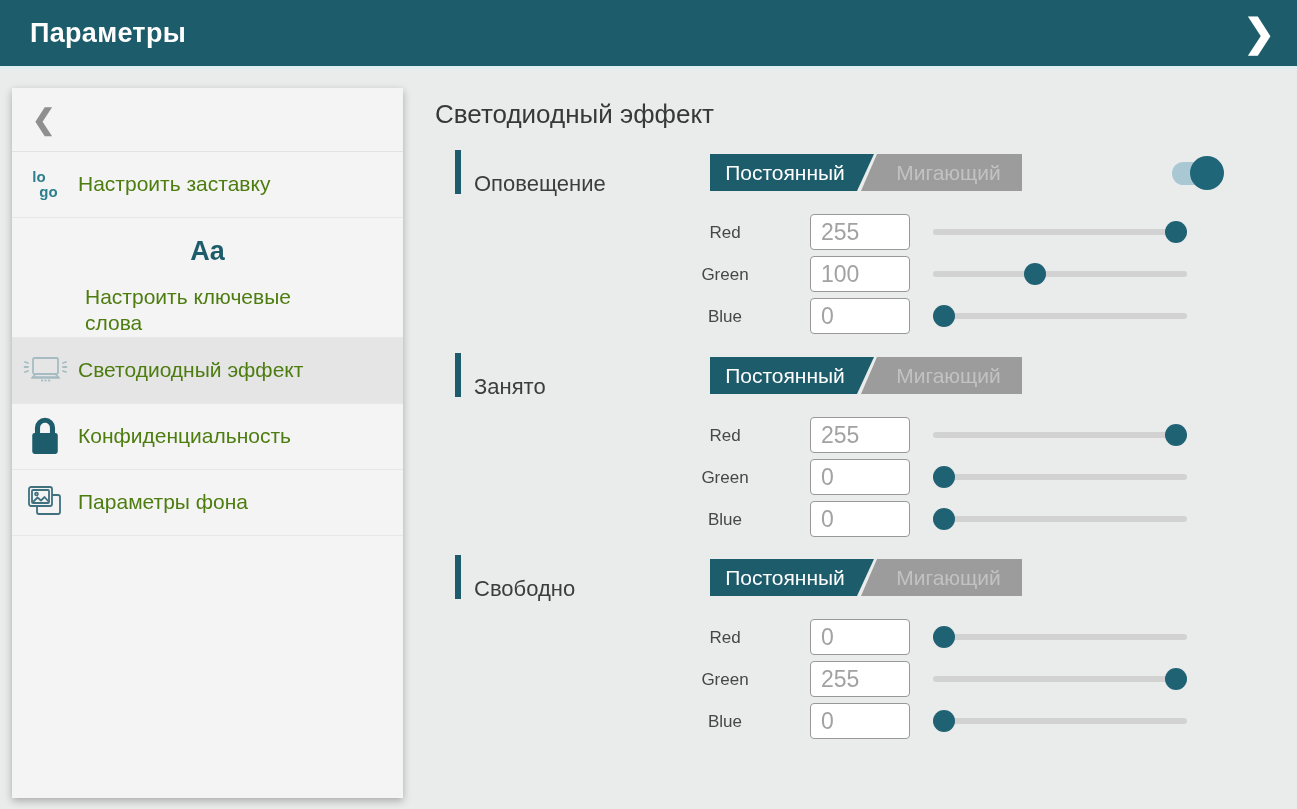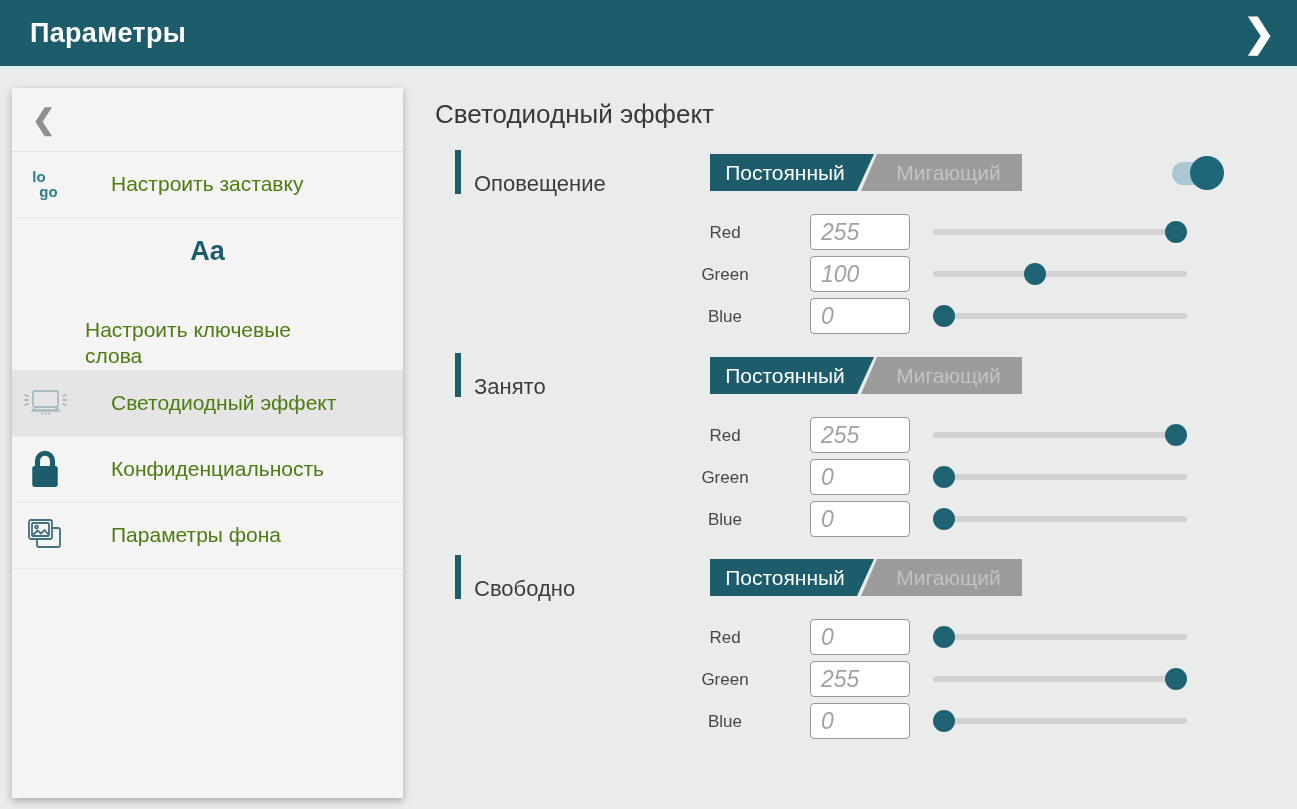--- a/index.html
+++ b/index.html
@@ -13,21 +13,21 @@
   .header-fwd { position:absolute; right:22px; top:10px; color:#fff; font-size:38px; font-weight:bold;
                 line-height:46px; cursor:pointer; }
 
   
   .sidebar { position:absolute; left:12px; top:88px; width:391px; height:710px; background:#f4f4f4;
              box-shadow:0 3px 8px rgba(0,0,0,.28); }
   .back-row { height:64px; display:flex; align-items:center; padding-left:20px;
               border-bottom:1px solid #e2e2e2; cursor:pointer; }
   .back-row .glyph { color:#8f8f8f; font-size:28px; font-weight:bold; }
   .nav-item { display:flex; align-items:center; min-height:66px; border-bottom:1px solid #e7e7e7;
-              cursor:pointer;gap:33px; }
+              cursor:pointer; }
   .nav-item.two-line { min-height:86px;flex-direction:column; }
   .nav-item.selected { background:#e5e5e5; }
   .nav-icon { width:66px; display:flex; justify-content:center; align-items:center; flex:0 0 66px; }
   .nav-label { font-size:21px; color:#4d7c0f; width:245px; line-height:1.25; }
   .icon-logo { color:#2e7e8d; font-size:15px; font-weight:bold; line-height:.95; display:inline-block; }
   .icon-logo .l2 { margin-left:7px; display:block; }
   .icon-aa { color:#1d5c6b; font-size:27px; font-weight:bold; }
 
   
   .page-title { position:absolute; left:435px; top:99px; font-size:26px; color:#383838; }
@@ -49,21 +49,21 @@
   .toggle-track { position:absolute; left:0; top:6px; width:46px; height:23px; border-radius:12px;
                   background:#a9c8d4; }
   .toggle-knob { position:absolute; left:18px; top:0; width:34px; height:34px; border-radius:50%;
                  background:#1f6678; }
 
   .rgb-row { position:absolute; left:0; width:100%; height:36px; }
   .rgb-label { position:absolute; left:660px; top:9px; width:130px; text-align:center;
                font-size:17px; color:#474747; }
   .rgb-input { position:absolute; left:810px; top:0; width:100px; height:36px; background:#fff;
                border:1px solid #989898; border-radius:4px; padding:0 10px; font-size:23px;
-               color:#a2a2a2; font-family:inherit;font-style:italic; }
+               color:#a2a2a2; font-family:inherit; }
   .slider { position:absolute; left:933px; top:0; width:254px; height:36px; cursor:pointer; }
   .slider-track { position:absolute; left:0; right:0; top:15px; height:6px; background:#d2d2d2;
                   border-radius:3px; }
   .slider-thumb { position:absolute; top:7px; left:0; width:22px; height:22px; border-radius:50%;
                   background:#1f6274; }
 
   .r1 { top:66px; } .r2 { top:108px; } .r3 { top:150px; }
   #sec0 { top:148px; } #sec1 { top:351px; } #sec2 { top:553px; }
 </style>
 </head>

